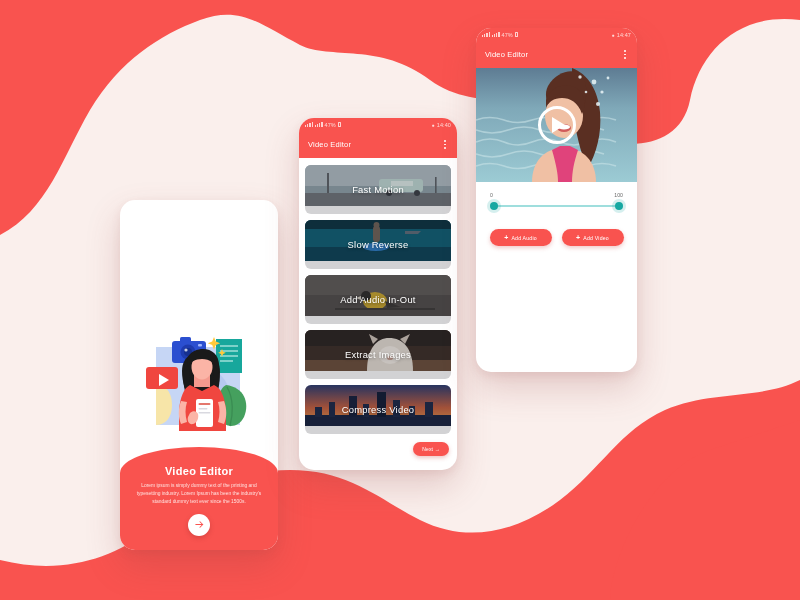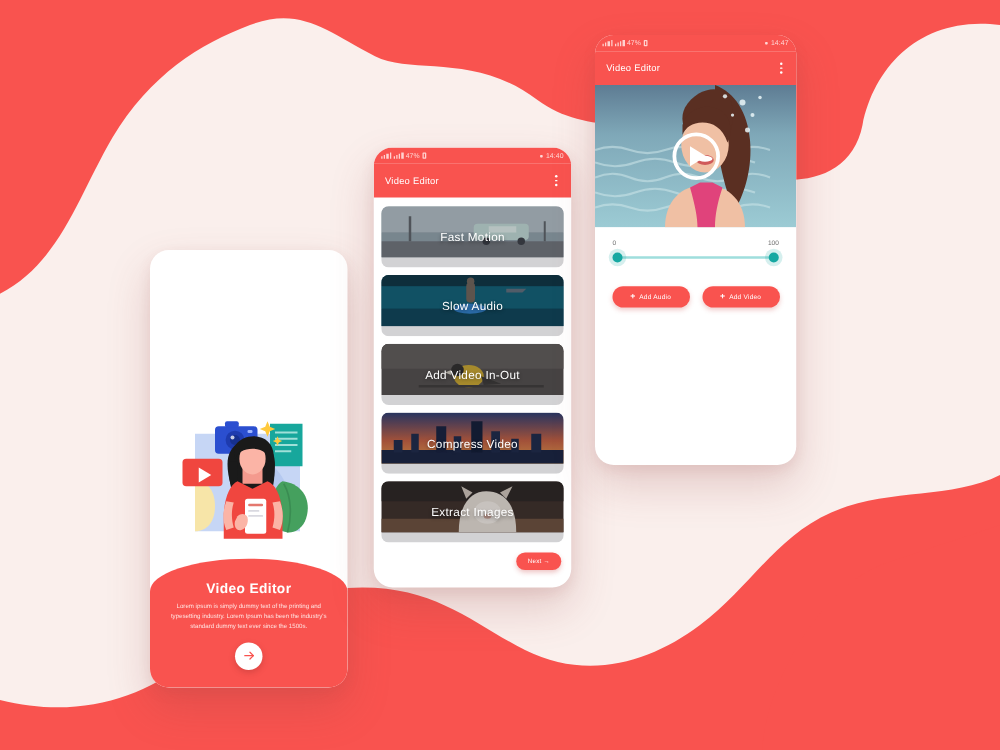--- a/index.html
+++ b/index.html
@@ -251,36 +251,51 @@
         <rect width="146" height="41" fill="#0C4A5C"></rect>
         <rect width="146" height="9" fill="#0A3240"></rect>
         <rect y="9" width="146" height="18" fill="#0E5E73"></rect>
         <rect y="27" width="146" height="14" fill="#0B4256"></rect>
         <rect x="68" y="6" width="7" height="16" rx="3" fill="#6E6257"></rect>
         <circle cx="71.5" cy="5" r="3" fill="#6E6257"></circle>
         <ellipse cx="71" cy="27" rx="13" ry="4" fill="#2E7FC9"></ellipse>
         <path d="M100,11 h16 l-3,3 h-13 Z" fill="#5E6C78"></path>
       </svg>
       <span class="scrim"></span>
-      <span class="lbl">Slow Audio</span>
+      <span class="lbl">Slow Reverse</span>
     </div>
 
 
     <div class="vid-item">
       <svg class="thumb" viewBox="0 0 146 41" preserveAspectRatio="none">
         <rect width="146" height="41" fill="#514D4A"></rect>
         <rect width="146" height="20" fill="#5E5A57"></rect>
         <ellipse cx="70" cy="26" rx="12" ry="9" fill="#C9A62E"></ellipse>
         <circle cx="61" cy="21" r="5" fill="#2E2C2A"></circle>
         <path d="M56,21 l-5,2 5,2 Z" fill="#D8D2C6"></path>
         <path d="M80,26 l16,6 -14,1 Z" fill="#3A3835"></path>
         <rect x="30" y="33" width="100" height="2" fill="#3C3A37"></rect>
       </svg>
       <span class="scrim"></span>
-      <span class="lbl">Add Video In-Out</span>
+      <span class="lbl">Add Audio In-Out</span>
+    </div>
+
+    <div class="vid-item">
+      <svg class="thumb" viewBox="0 0 146 41" preserveAspectRatio="none">
+        <rect width="146" height="41" fill="#3B2D26"></rect>
+        <rect width="146" height="16" fill="#2A2320"></rect>
+        <rect y="30" width="146" height="11" fill="#6B4E3A"></rect>
+        <path d="M62,41 C62,18 72,8 84,8 C98,8 108,18 108,41 Z" fill="#E4DCD2"></path>
+        <path d="M68,14 l-4,-10 9,5 Z" fill="#CFC4B8"></path>
+        <path d="M100,14 l5,-10 -10,5 Z" fill="#CFC4B8"></path>
+        <ellipse cx="85" cy="25" rx="11" ry="9" fill="#F2ECE4"></ellipse>
+        <ellipse cx="85" cy="28" rx="3" ry="2" fill="#D0A89A"></ellipse>
+      </svg>
+      <span class="scrim"></span>
+      <span class="lbl">Extract Images</span>
     </div>
 
     <div class="vid-item">
       <svg class="thumb" viewBox="0 0 146 41" preserveAspectRatio="none">
         <defs>
           <linearGradient id="sunset" x1="0" y1="0" x2="0" y2="1">
             <stop offset="0%" stop-color="#2A3A6E"></stop>
             <stop offset="55%" stop-color="#C35E3E"></stop>
             <stop offset="100%" stop-color="#E8A14A"></stop>
           </linearGradient>
@@ -292,35 +307,20 @@
         <rect x="44" y="11" width="8" height="21" fill="#141F3B"></rect>
         <rect x="58" y="19" width="6" height="13" fill="#1B2747"></rect>
         <rect x="72" y="7" width="9" height="25" fill="#101B34"></rect>
         <rect x="88" y="15" width="7" height="17" fill="#1B2747"></rect>
         <rect x="104" y="21" width="6" height="11" fill="#1B2747"></rect>
         <rect x="120" y="17" width="8" height="15" fill="#1B2747"></rect>
       </svg>
       <span class="scrim"></span>
       <span class="lbl">Compress Video</span>
     </div>
-
-    <div class="vid-item">
-      <svg class="thumb" viewBox="0 0 146 41" preserveAspectRatio="none">
-        <rect width="146" height="41" fill="#3B2D26"></rect>
-        <rect width="146" height="16" fill="#2A2320"></rect>
-        <rect y="30" width="146" height="11" fill="#6B4E3A"></rect>
-        <path d="M62,41 C62,18 72,8 84,8 C98,8 108,18 108,41 Z" fill="#E4DCD2"></path>
-        <path d="M68,14 l-4,-10 9,5 Z" fill="#CFC4B8"></path>
-        <path d="M100,14 l5,-10 -10,5 Z" fill="#CFC4B8"></path>
-        <ellipse cx="85" cy="25" rx="11" ry="9" fill="#F2ECE4"></ellipse>
-        <ellipse cx="85" cy="28" rx="3" ry="2" fill="#D0A89A"></ellipse>
-      </svg>
-      <span class="scrim"></span>
-      <span class="lbl">Extract Images</span>
-    </div>
   </div>
 
   <div class="next-row">
     <button class="next-btn">Next  →</button>
   </div>
 </div>
 
 <div class="phone" id="phone3">
   <div class="statusbar">
     <div class="sb-left">

